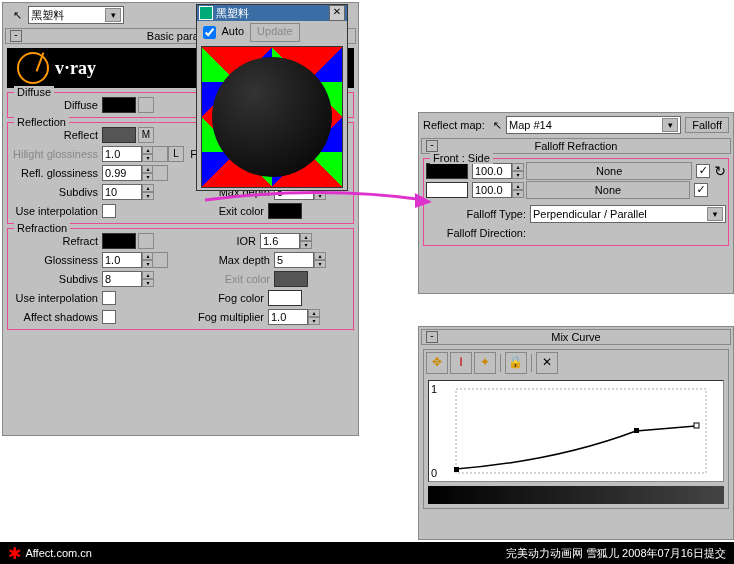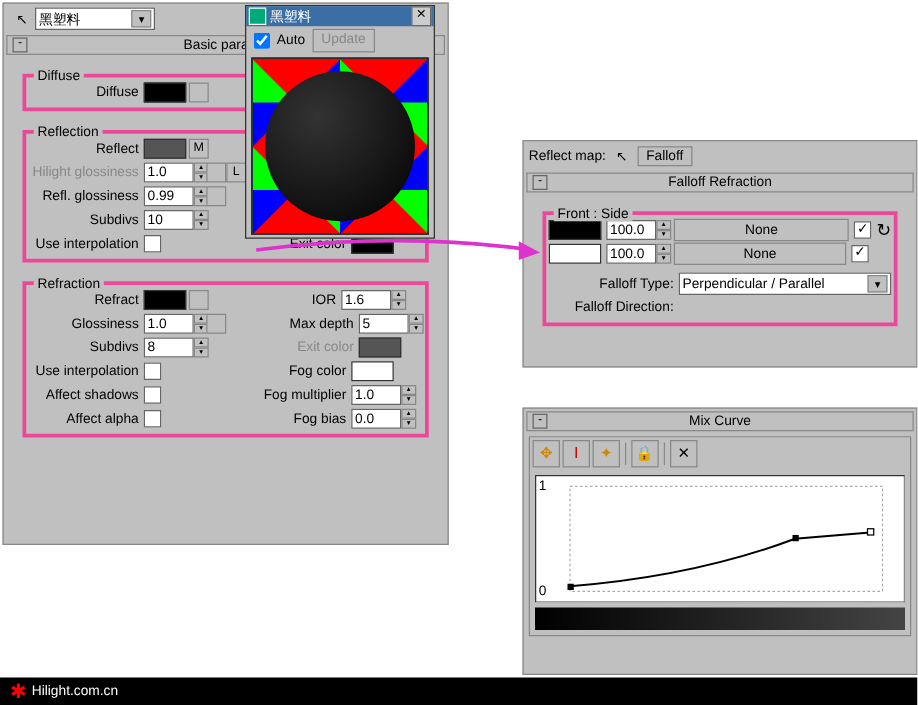--- a/index.html
+++ b/index.html
@@ -1,17 +1,17 @@
 <!DOCTYPE html>
 <html><head>
 <meta charset="utf-8">
 <style>
 body{margin:0;background:#fff;font-family:Arial,sans-serif;font-size:11px;width:734px;height:564px;position:relative;overflow:hidden}
 .panel{background:#c0c0c0;border:1px solid #888;position:absolute}
-.grp{border:3px solid #ec4899;margin:15px;padding:2px;position:relative}
+.grp{border:1px solid #ec4899;margin:4px;padding:2px;position:relative}
 .grp-title{position:absolute;top:-7px;left:6px;background:#c0c0c0;padding:0 3px;font-size:11px}
 .rollout-hdr{background:#c0c0c0;border:1px solid #888;padding:1px 4px;margin:2px;text-align:center;position:relative}
 .rollout-hdr .toggle{position:absolute;left:4px;top:1px;border:1px solid #666;width:10px;height:10px;line-height:8px;text-align:center;font-size:10px}
 .row{display:flex;align-items:center;height:18px;margin:1px 0}
 .lbl{text-align:right;padding-right:4px;font-size:11px}
 .swatch{width:32px;height:14px;border:1px solid #333;background:#000}
 .spin{display:flex;align-items:flex-start}
 .spin input{width:34px;height:14px;border:1px solid #666;font-size:11px;padding:0 2px;background:#fff}
 .spin .arrows{width:10px;height:16px;display:flex;flex-direction:column}
 .spin .arrows div{width:10px;height:8px;border:1px solid #888;background:#c0c0c0;font-size:6px;line-height:6px;text-align:center}
@@ -44,20 +44,25 @@
 <body>
 
 <div class="panel" style="left:2px;top:2px;width:355px;height:432px">
 <div class="row" style="padding:2px 4px">
 <span style="margin:0 6px">↖</span>
 <div class="dropdown" style="flex:0 0 90px">
         <span>黑塑料</span>
       </div>
 </div>
 <div class="rollout-hdr"><span class="toggle">-</span><span>Basic parame</span></div>
+<div class="vray-logo">
+<div class="circle"></div>
+      <span class="vray-text">v·ray</span>
+<span style="margin-left:auto;color:#fc0">V-R</span>
+</div>
 
 <div class="grp">
       <span class="grp-title">Diffuse</span>
 <div class="row">
         <span class="lbl" style="width:88px">Diffuse</span>
         <div class="swatch"></div>
         <span class="sq" style="margin-left:2px"></span>
       </div>
 </div>
 
@@ -179,32 +184,20 @@
         <div class="chk"></div>
 <span class="lbl" style="width:148px">Fog color</span>
         <div class="swatch" style="background:#fff"></div>
 </div>
 <div class="row">
 <span class="lbl" style="width:88px">Affect shadows</span>
         <div class="chk"></div>
 <span class="lbl" style="width:148px">Fog multiplier</span>
 <div class="spin">
           <input value="1.0" style="">
-          <div class="arrows">
-            <div>▴</div>
-            <div>▾</div>
-          </div>
-        </div>
-</div>
-<div class="row">
-<span class="lbl" style="width:88px">Affect alpha</span>
-        <div class="chk"></div>
-<span class="lbl" style="width:148px">Fog bias</span>
-<div class="spin">
-          <input value="0.0" style="">
           <div class="arrows">
             <div>▴</div>
             <div>▾</div>
           </div>
         </div>
 </div>
 </div>
 </div>
 
 <div class="preview-win">
@@ -217,20 +210,23 @@
       <label><input type="checkbox" checked="" style="vertical-align: middle;"> <span>Auto</span></label>
       <span class="btn" style="color:#888">Update</span>
     </div>
 <div class="preview-area"></div>
 </div>
 
 <div class="panel" style="left:418px;top:112px;width:314px;height:180px">
 <div class="row" style="padding:2px 4px">
 <span class="lbl">Reflect map:</span>
 <span style="margin:0 4px">↖</span>
+<div class="dropdown" style="flex:1">
+        <span>Map #14</span>
+      </div>
 <span class="btn" style="margin-left:4px">Falloff</span>
 </div>
 <div class="rollout-hdr"><span class="toggle">-</span><span>Falloff Refraction</span></div>
 <div class="grp">
       <span class="grp-title">Front : Side</span>
 <div class="row">
 <div class="swatch" style="width:40px;background:#000"></div>
 <div class="spin" style="margin-left:4px">
           <input value="100.0" style="">
           <div class="arrows">
@@ -294,14 +290,15 @@
 </div>
 </div>
 
 <svg class="arrow" width="240" height="40">
     <path d="M 5 10 Q 120 -5 225 10" stroke="#d3c" stroke-width="3" fill="none"></path>
     <path d="M 215 3 L 232 12 L 215 18" fill="#d3c"></path>
   </svg>
 
 <div class="footer">
 <span class="star">✱</span>
-<span>Hilight.com.cn</span>
+<span>Affect.com.cn</span>
+<span style="margin-left:auto">完美动力动画网 雪狐儿 2008年07月16日提交</span>
 </div>
 
 </body></html>

